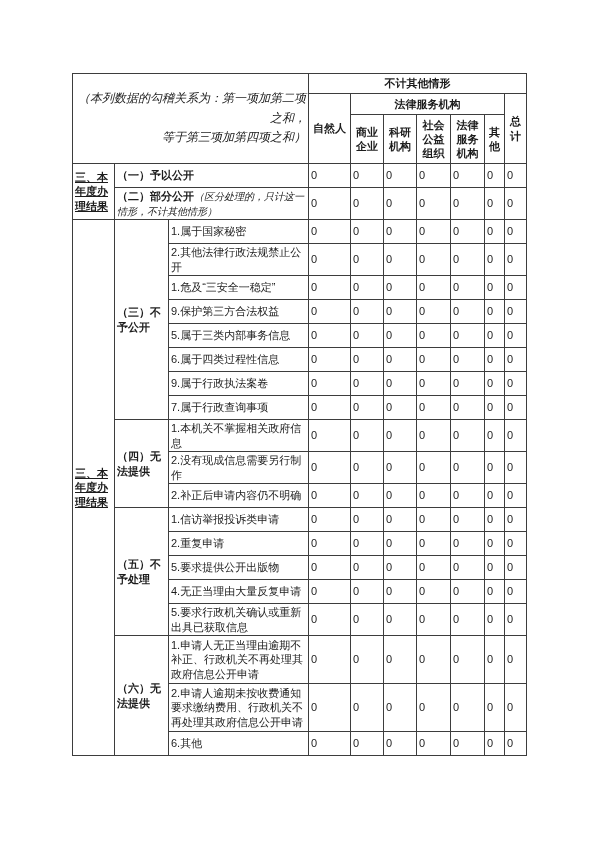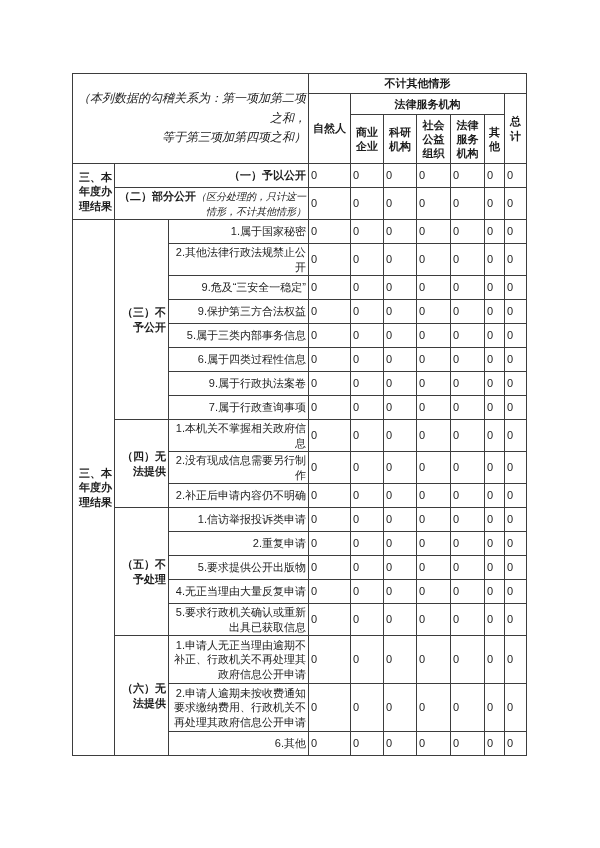--- a/index.html
+++ b/index.html
@@ -30,23 +30,23 @@
   td.desc{vertical-align:middle;padding:2px 4px;}
   .note-line{
     display:block;
     font-family:"Liberation Serif","DejaVu Serif",serif;
     font-style:italic;
     font-size:12px;
     line-height:1.65;
     color:#222;
     text-align:right;
   }
-  td.grp{font-weight:bold;text-align:right;padding:1px 0;}
-  td.grp2{font-weight:bold;text-align:right;padding:1px 1px;}
-  td.lbl{text-align:right;padding:1px 2px 1px 3px;}
+  td.grp{font-weight:bold;text-align:left;padding:1px 0;text-decoration:underline;}
+  td.grp2{font-weight:bold;text-align:left;padding:1px 1px;}
+  td.lbl{text-align:left;padding:1px 2px 1px 3px;}
   .b{font-weight:bold;}
   .note2{
     font-family:"Liberation Serif","DejaVu Serif",serif;
     font-style:italic;
     font-size:10px;
     color:#222;
   }
   td.v{padding:1px 1px 1px 3px;text-align:left;}
   tr.hr1{height:20px;}
   tr.hr2{height:21px;}
@@ -133,21 +133,21 @@
       <td class="lbl">2.其他法律行政法规禁止公开</td>
     <td class="v">0</td>
           <td class="v">0</td>
           <td class="v">0</td>
           <td class="v">0</td>
           <td class="v">0</td>
           <td class="v">0</td>
           <td class="v">0</td>
         </tr>
     <tr class="h1">
-      <td class="lbl">9.危及“三安全一稳定”</td>
+      <td class="lbl">1.危及“三安全一稳定”</td>
     <td class="v">0</td>
           <td class="v">0</td>
           <td class="v">0</td>
           <td class="v">0</td>
           <td class="v">0</td>
           <td class="v">0</td>
           <td class="v">0</td>
         </tr>
     <tr class="h1">
       <td class="lbl">9.保护第三方合法权益</td>

